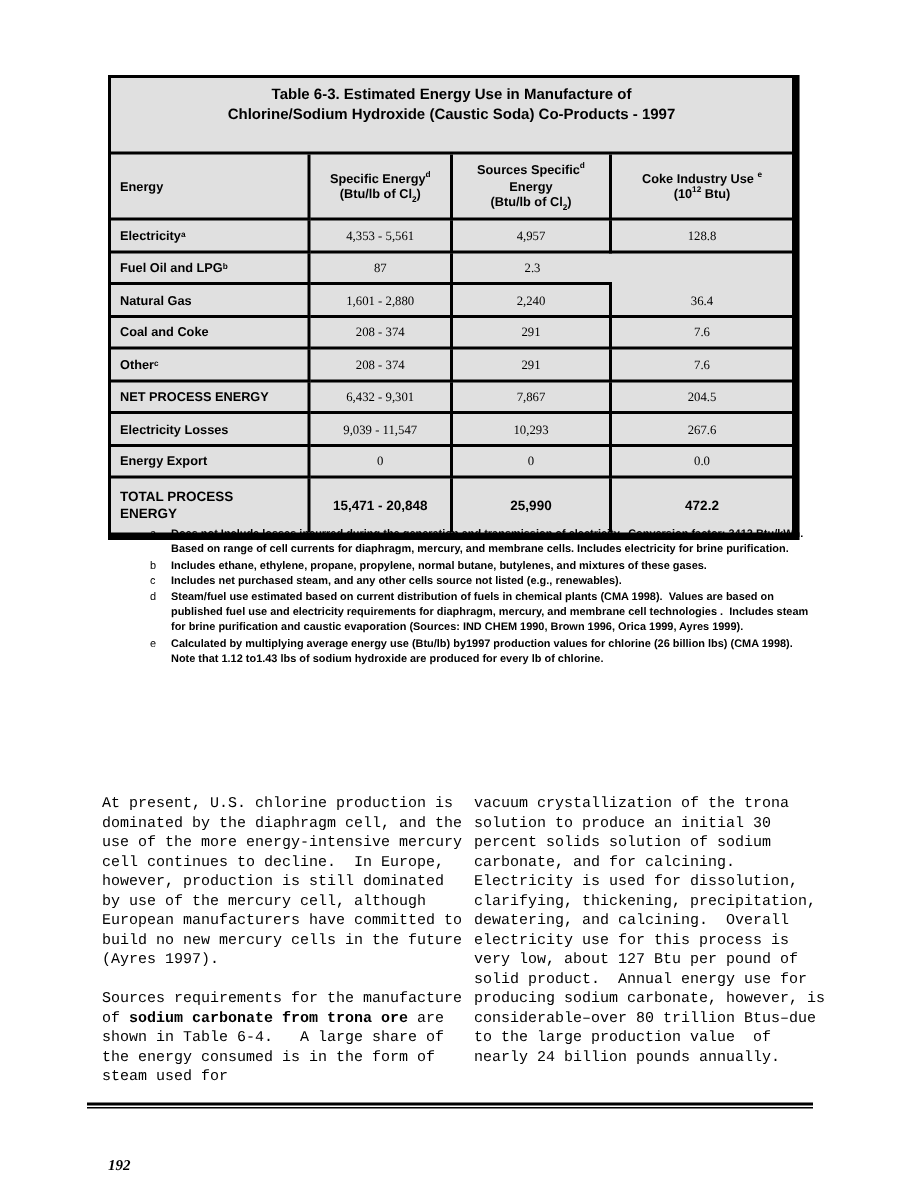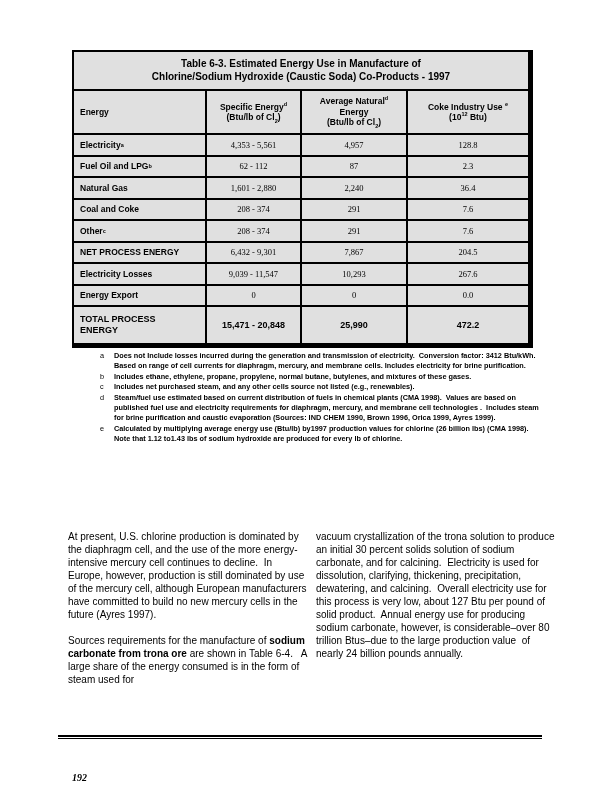--- a/index.html
+++ b/index.html
@@ -4,21 +4,21 @@
 <style>
   html,body{margin:0;padding:0;}
   .page{position:relative;width:612px;height:792px;background:#ffffff;overflow:hidden;
         font-family:"Liberation Sans",sans-serif;color:#000;}
 
   
   .tablebox{position:absolute;left:72px;top:50px;width:461px;box-sizing:border-box;
             border:2px solid #000;border-right-width:5px;border-bottom-width:5px;
             background:#e0e0e0;}
   .title-row{border-bottom:2px solid #000;text-align:center;
-             font:bold 10px "Liberation Sans",sans-serif;line-height:13px;padding:5px 8px 6px;}
+             font:bold 10px "Liberation Sans",sans-serif;line-height:13px;padding:5px 8px 18px;}
   .trow{display:grid;grid-template-columns:133px 95px 106px 1fr;}
   .cell{border-right:2px solid #000;border-bottom:2px solid #000;box-sizing:border-box;
         display:flex;align-items:center;justify-content:center;text-align:center;
         font-family:"Liberation Serif",serif;font-size:8.5px;line-height:10px;
         padding:3px 3px;min-height:21.5px;}
   .cell.last{border-right:none;}
   .trow.lastrow .cell{border-bottom:none;}
   .cell.label{justify-content:flex-start;text-align:left;
               font-family:"Liberation Sans",sans-serif;font-weight:bold;padding-left:6px;}
   .hcell{font-family:"Liberation Sans",sans-serif;font-weight:bold;font-size:8.5px;
@@ -33,21 +33,21 @@
 
   
   .footnotes{position:absolute;left:100px;top:351px;width:442px;}
   .fn{display:flex;font:7.3px "Liberation Sans",sans-serif;line-height:10.4px;}
   .fn-letter{width:14px;flex:none;}
   .fn-text{flex:1;white-space:pre-wrap;font-weight:bold;}
 
   
   .col-left{position:absolute;left:68px;top:530px;width:241px;}
   .col-right{position:absolute;left:316px;top:530px;width:240px;}
-  .para{margin:0 0 13px 0;font-family:Liberation Sans, sans-serif;font-size:10px;
+  .para{margin:0 0 13px 0;font-family:Liberation Mono, monospace;font-size:10px;
         line-height:13px;white-space:pre-wrap;}
   .para b{font-weight:bold;}
 
   
   .footer-rule{position:absolute;left:58px;top:735px;width:484px;height:4px;
                box-sizing:border-box;border-top:2px solid #000;border-bottom:1px solid #000;}
   .page-number{position:absolute;left:72px;top:744px;
                font-family:"Liberation Serif",serif;font-weight:bold;font-style:italic;
                font-size:10px;margin-top:28px;}
 </style>
@@ -64,21 +64,21 @@
 
     <div class="trow">
       <div class="cell label hcell energy">
         <span>Energy</span>
       </div>
       <div class="cell hcell">
         <span class="hline"><span>Specific Energy</span><sup>d</sup></span>
         <span class="hline"><span>(Btu/lb of Cl</span><sub>2</sub><span>)</span></span>
       </div>
       <div class="cell hcell">
-        <span class="hline"><span>Average Natural</span><sup>d</sup></span>
+        <span class="hline"><span>Sources Specific</span><sup>d</sup></span>
         <span class="hline">Energy</span>
         <span class="hline"><span>(Btu/lb of Cl</span><sub>2</sub><span>)</span></span>
       </div>
       <div class="cell hcell last">
         <span class="hline"><span>Coke Industry Use </span><sup>e</sup></span>
         <span class="hline"><span>(10</span><sup>12</sup><span> Btu)</span></span>
       </div>
     </div>
 
     <div class="trow">
@@ -88,21 +88,20 @@
         </div>
       <div class="cell">4,353 - 5,561</div>
       <div class="cell">4,957</div>
       <div class="cell last">128.8</div>
     </div>
     <div class="trow">
       <div class="cell label">
           <span>Fuel Oil and LPG</span>
           <sup>b</sup>
         </div>
-      <div class="cell">62 - 112</div>
       <div class="cell">87</div>
       <div class="cell last">2.3</div>
     </div>
     <div class="trow">
       <div class="cell label">
           <span>Natural Gas</span>
         </div>
       <div class="cell">1,601 - 2,880</div>
       <div class="cell">2,240</div>
       <div class="cell last">36.4</div>

